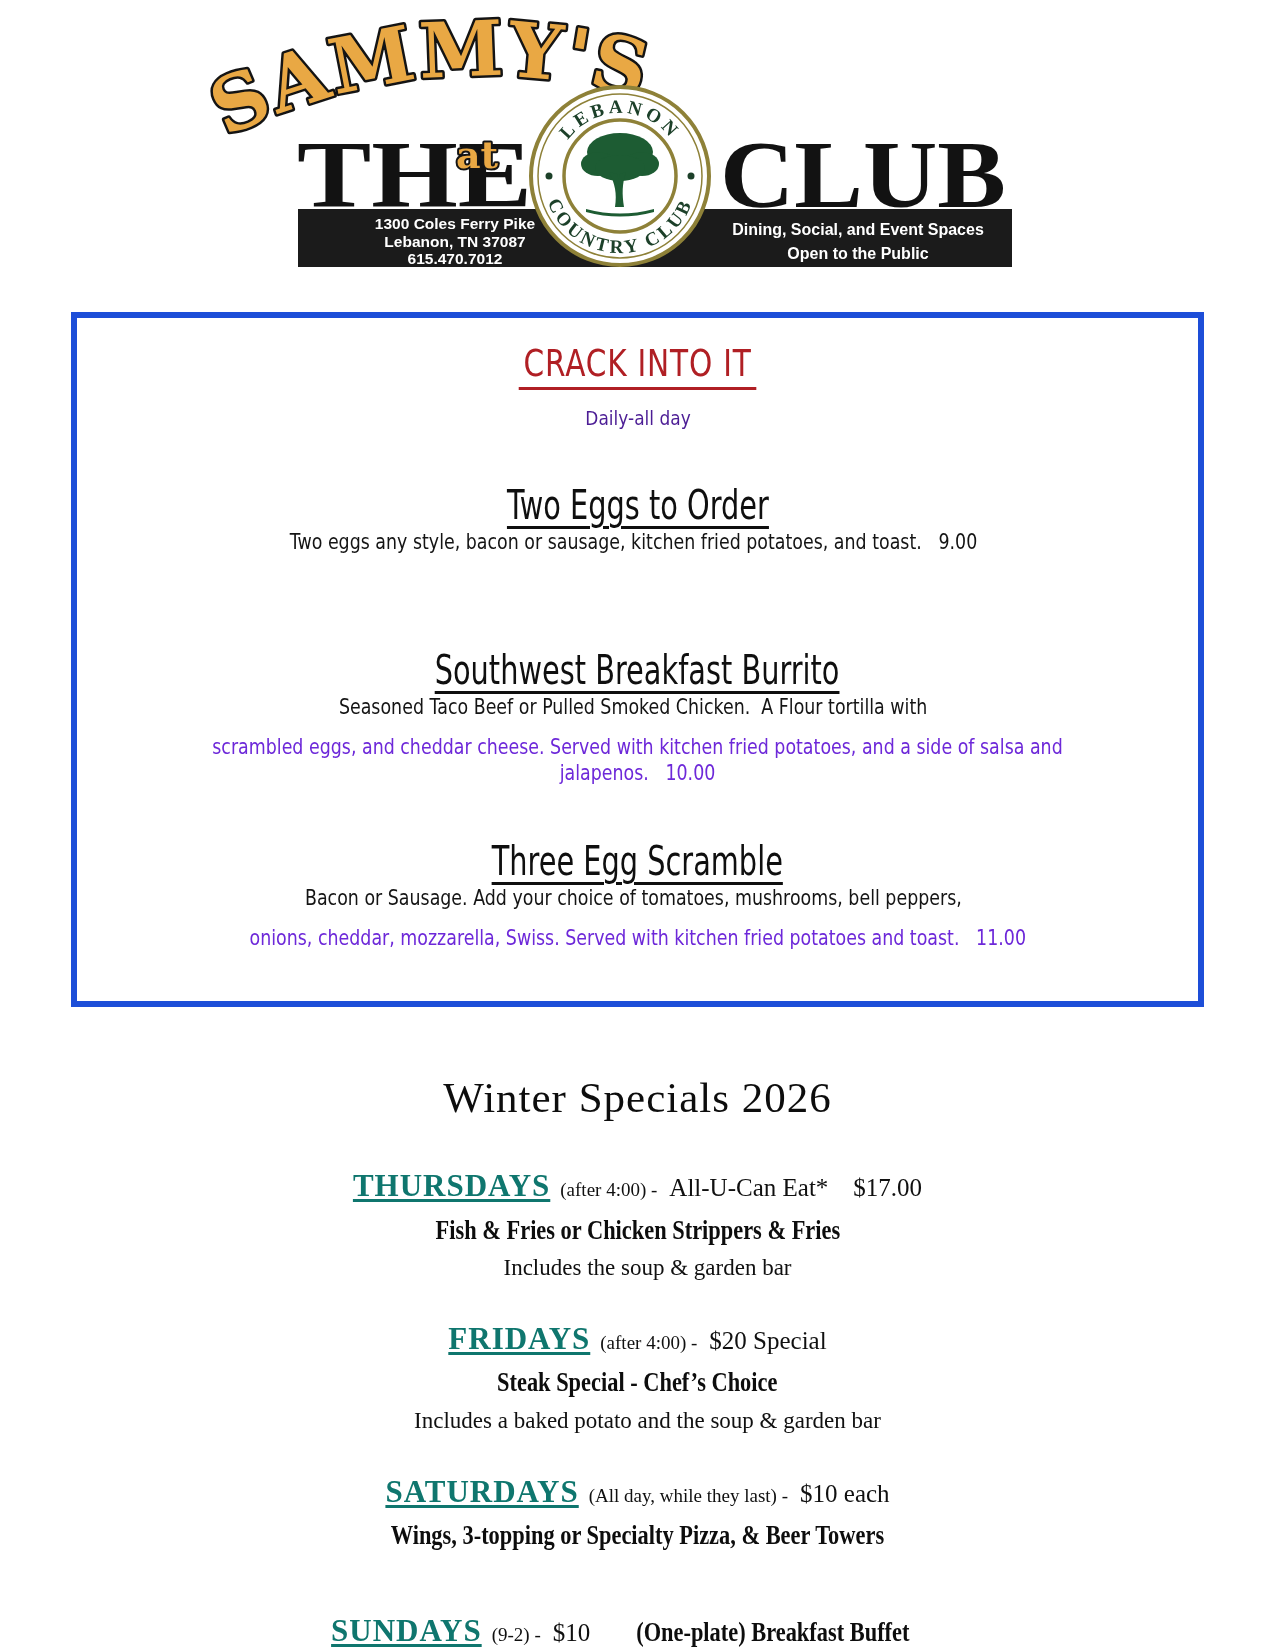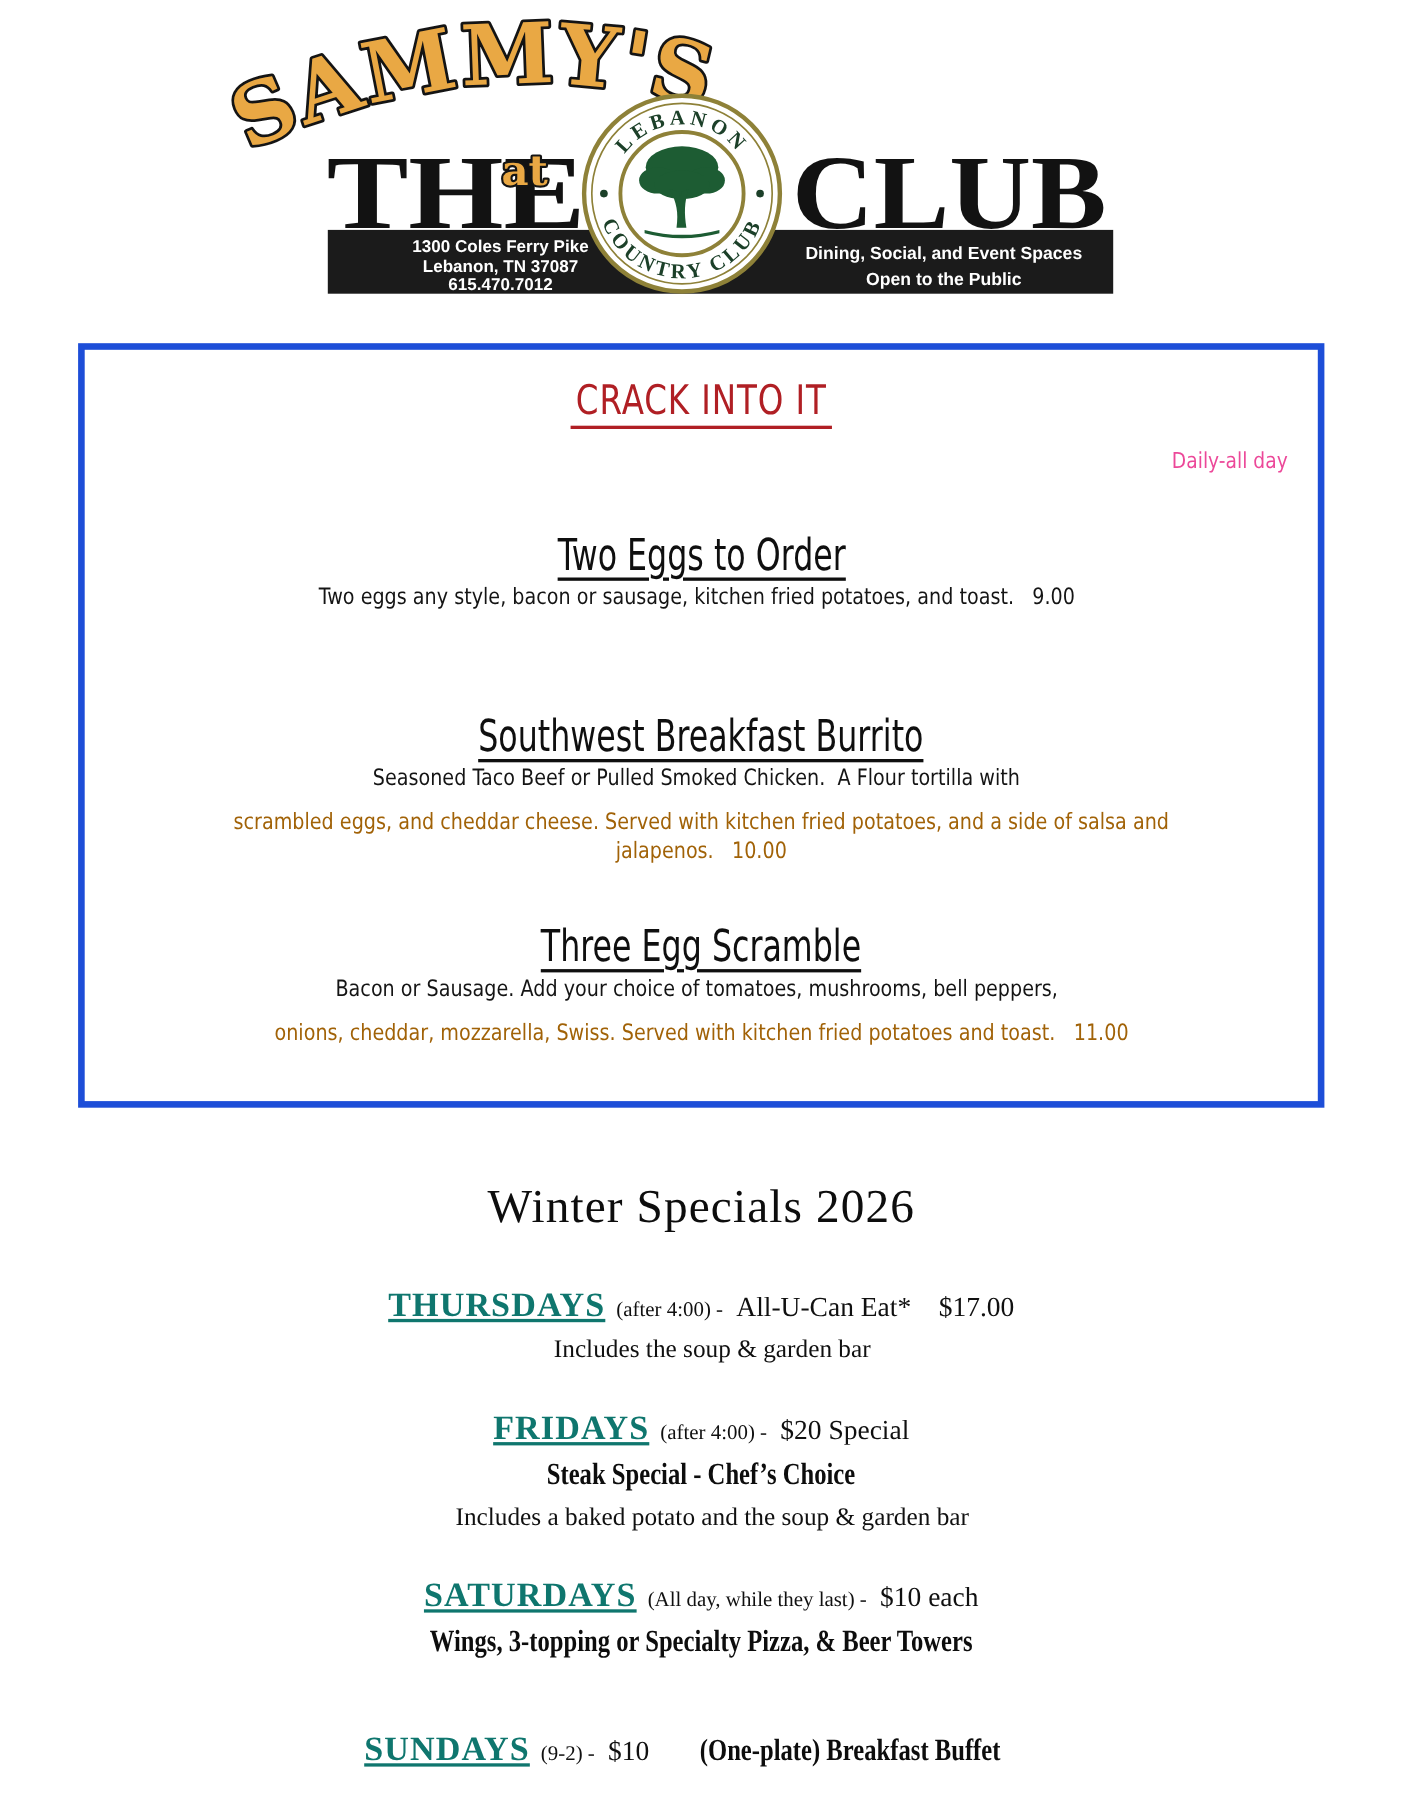--- a/index.html
+++ b/index.html
@@ -27,36 +27,36 @@
   .hand{font-family:"DejaVu Sans", sans-serif;}
   .cond{display:inline-block;transform:scaleX(.80);transform-origin:center;white-space:pre-wrap;}
   .cond85{display:inline-block;transform:scaleX(.85);transform-origin:center;white-space:pre-wrap;}
   .crack-title{
     font-size:37px;
     color:#b01f24;
     letter-spacing:1px;
     border-bottom:3px solid #b01f24;
     padding:0 6px 2px 6px;
   }
-  .crack-sub{margin-top:16px;font-size:20px;color:#ec4899;text-align:right;}
+  .crack-sub{margin-top:16px;font-size:20px;color:#4c1d95;}
   .menu-item{margin-top:50px;line-height:1.25;}
   .item-name{
     font-size:40px;
     color:#0f0f0f;
     text-decoration:underline;
     text-decoration-thickness:3px;
     text-underline-offset:7px;
     transform:scaleX(.72);
     display:inline-block;
     transform-origin:center;
     white-space:pre;
     vertical-align:-2px;
   }
   .item-desc{font-size:20.5px;color:#141414;margin-left:-8px;}
-  .desc2{margin-top:14px;font-size:20.5px;color:#a16207;}
+  .desc2{margin-top:14px;font-size:20.5px;color:#6d28d9;}
   .desc2:empty{display:none;}
 
   
   .specials{text-align:center;}
   .winter-title{
     margin-top:66px;
     font-size:43px;
     letter-spacing:1px;
     color:#0d0d0d;
   }
@@ -173,20 +173,21 @@
 
   <div class="specials">
     <div class="winter-title">Winter Specials 2026</div>
 
     <div class="special">
       <div>
         <span class="day">THURSDAYS</span>
         <span class="qual">(after 4:00) -</span>
         <span class="deal">All-U-Can Eat*    $17.00</span>
       </div>
+      <div class="headline"><span class="cond">Fish &amp; Fries or Chicken Strippers &amp; Fries</span></div>
       <div class="note">Includes the soup &amp; garden bar</div>
     </div>
 
     <div class="special tight">
       <div>
         <span class="day">FRIDAYS</span>
         <span class="qual">(after 4:00) -</span>
         <span class="deal">$20 Special</span>
       </div>
       <div class="headline"><span class="cond">Steak Special - Chef’s Choice</span></div>

